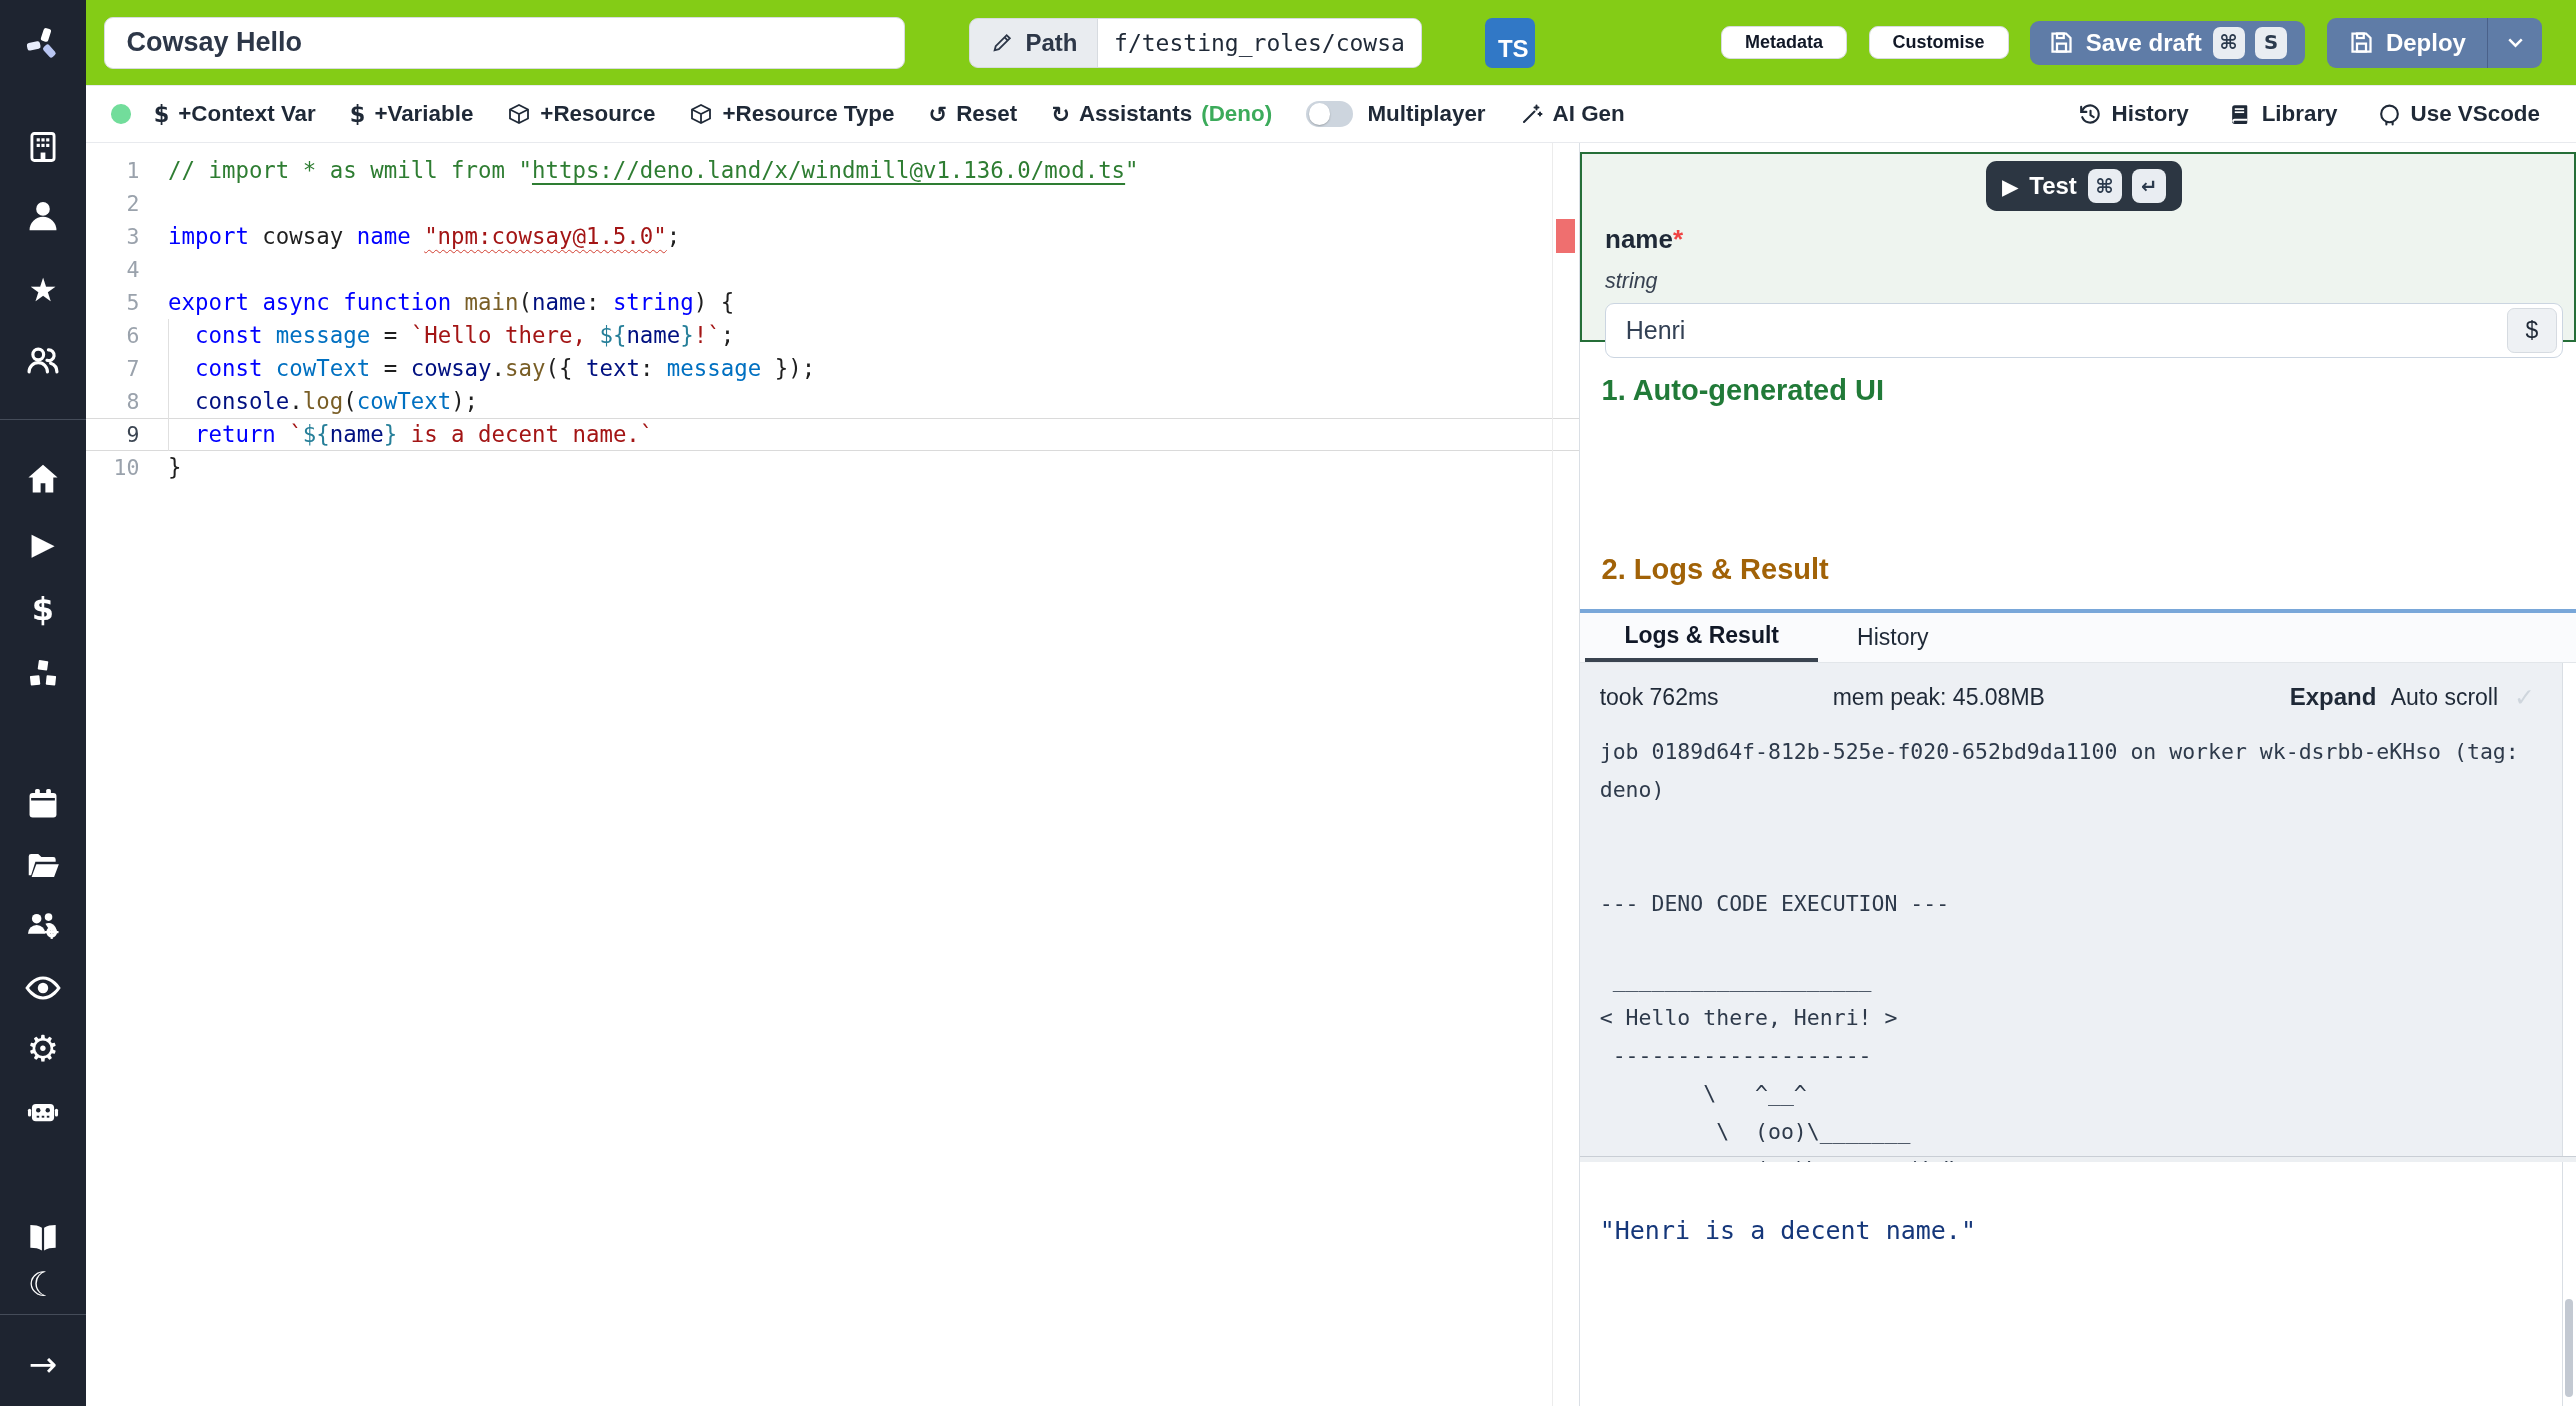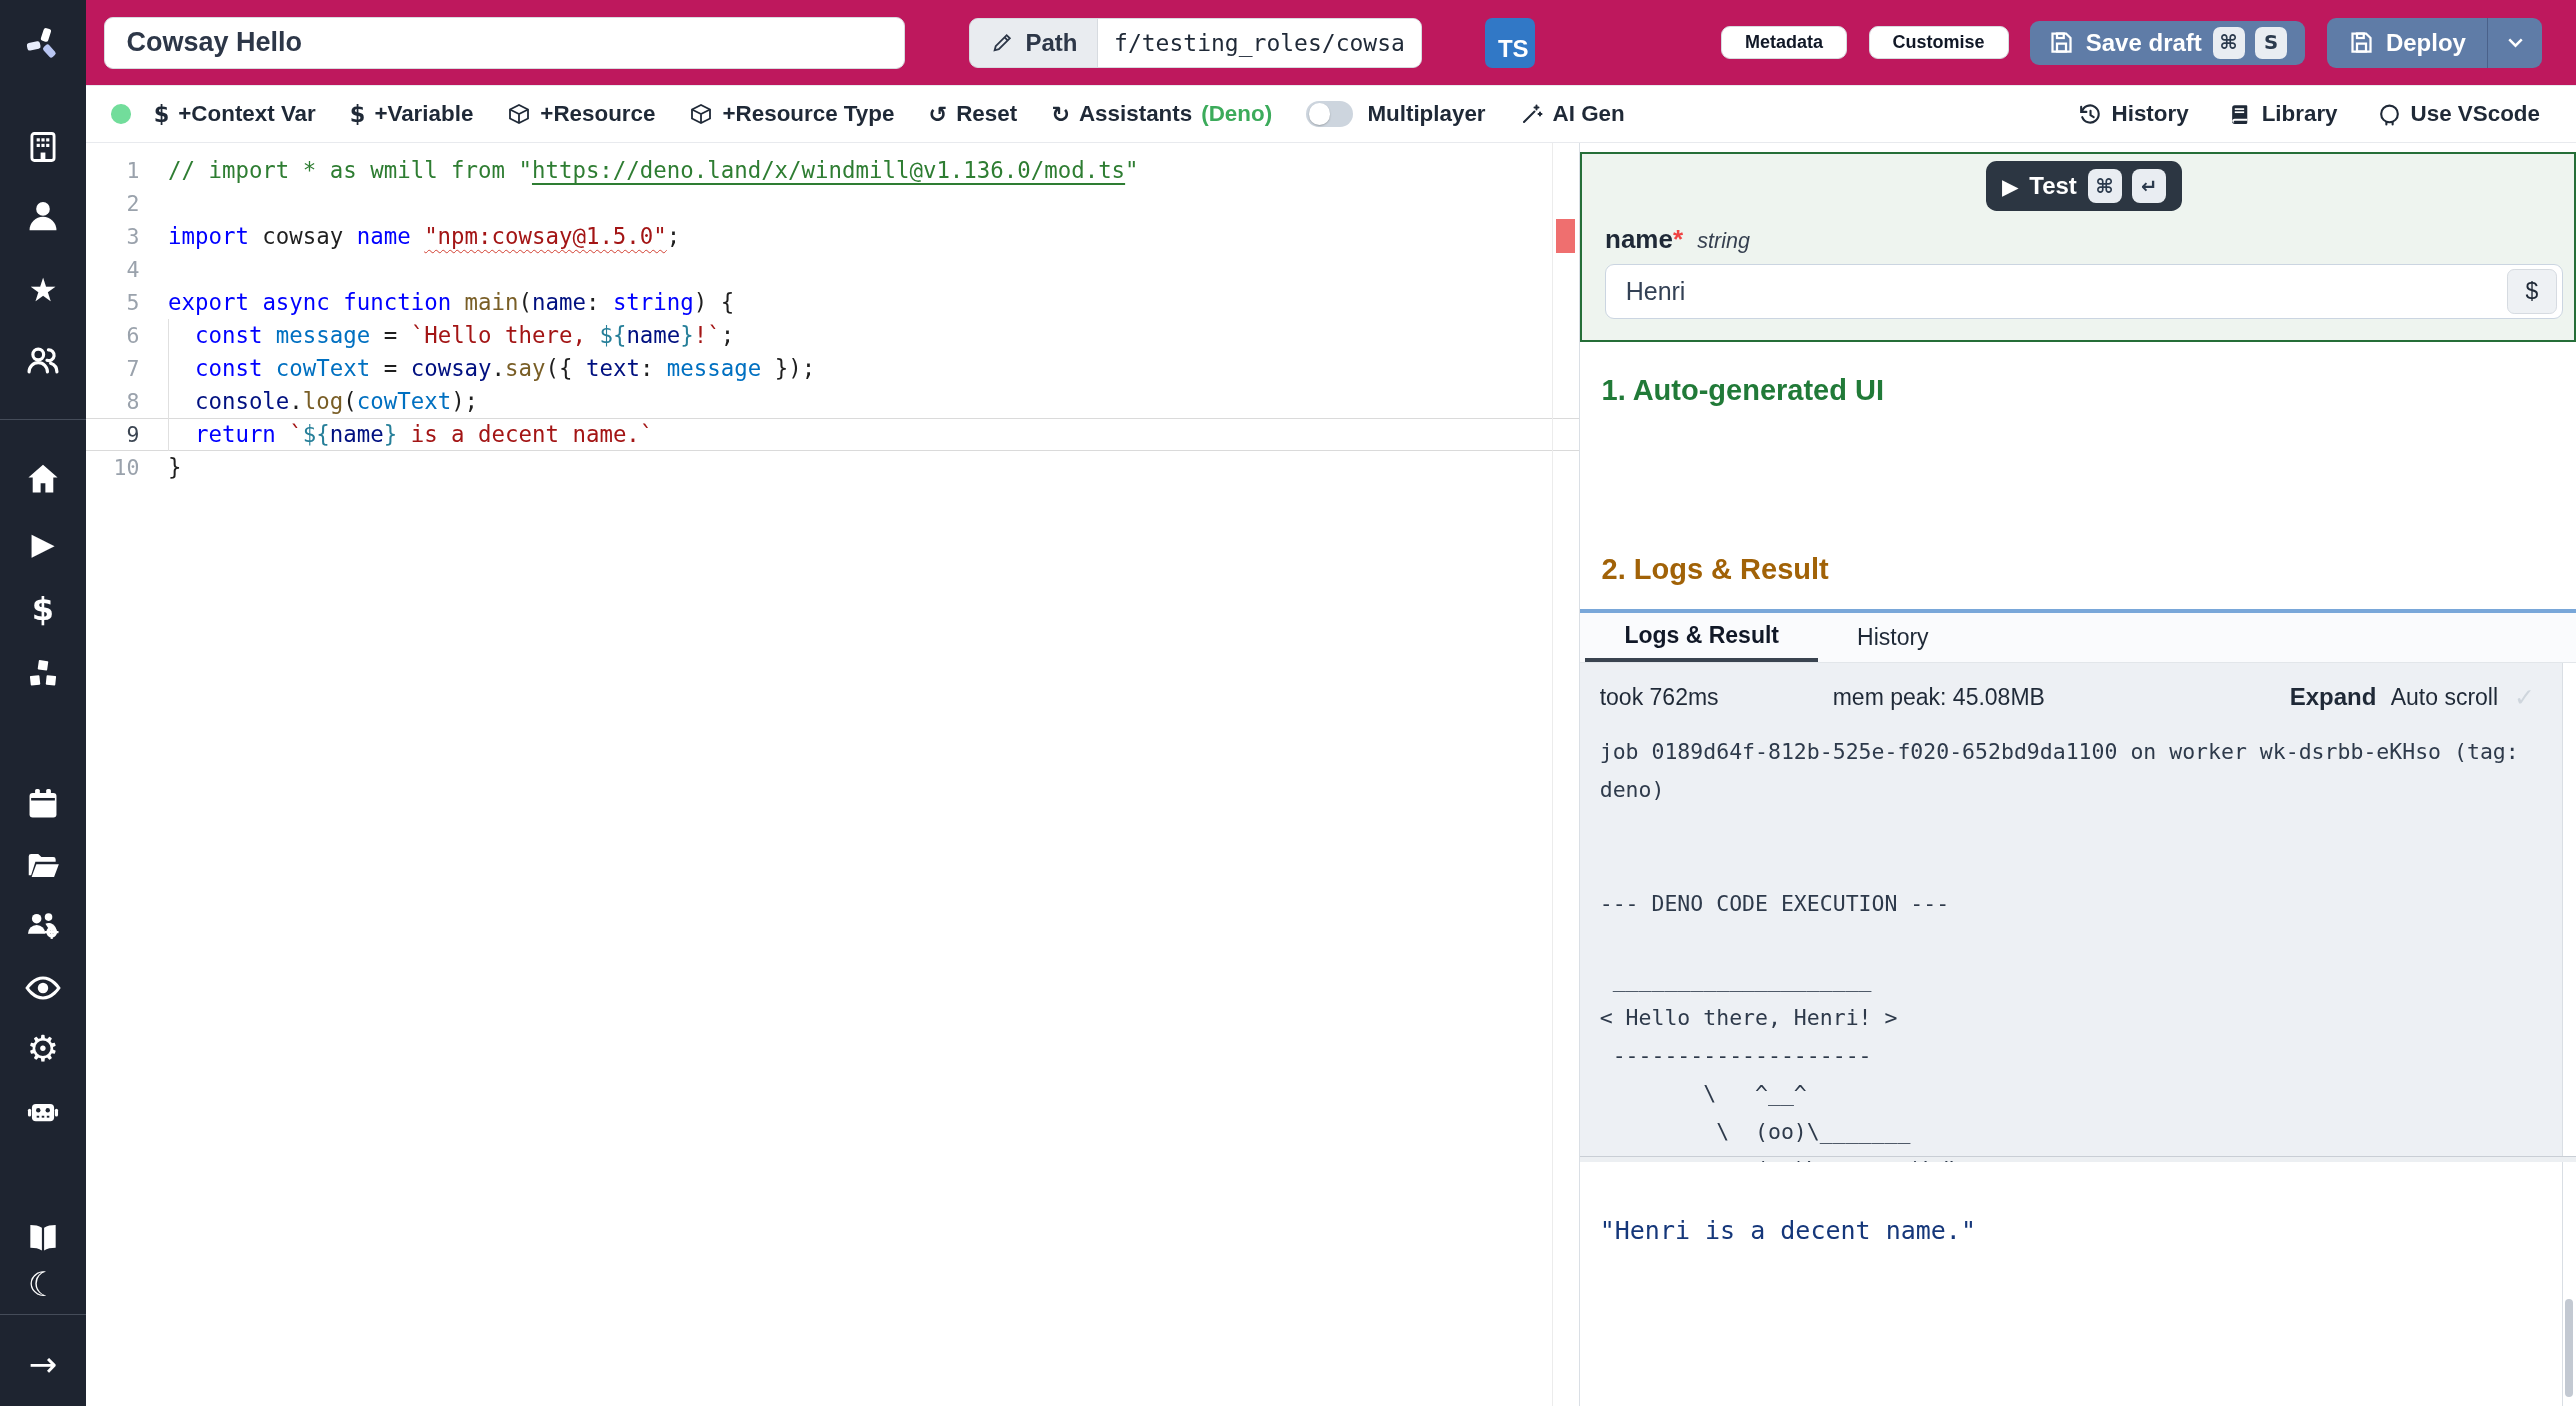--- a/index.html
+++ b/index.html
@@ -13,21 +13,21 @@
     align-items:center; justify-content:center; color:#fff; cursor:pointer; }
   .side-ic svg { width:38px; height:38px; }
   .glyph { font-size:32px; line-height:1; color:#fff; font-family:"DejaVu Sans", sans-serif; }
   .side-div { position:absolute; left:0; width:86px; border-top:0.9px solid #454c59; }
 
   
   .main { flex:1; display:flex; flex-direction:column; height:100%; min-width:0; }
 
   
   .header { height:86px; display:flex; align-items:center; padding:0 34px 0 18px;
-    border-bottom:0.9px solid #e8eaee; background:#be185d; }
+    border-bottom:0.9px solid #e8eaee; background:#84cc16; }
   .title-input { width:801px; height:52px; border:0.9px solid #d7dbe0; border-radius:9px;
     font-size:27px; font-weight:bold; color:#2d3748; padding:0 21.5px;
     font-family:"Liberation Sans", sans-serif; }
   .path-group { display:flex; align-items:stretch; height:50px; margin-left:64px;
     border:0.9px solid #d7dbe0; border-radius:9px; overflow:hidden; background:#e9ecf0; }
   .path-label { display:flex; align-items:center; gap:10.7px; padding:0 19.7px; font-size:24px;
     font-weight:bold; color:#2d3748; }
   .path-label svg { width:25px; height:25px; }
   .path-value { display:flex; align-items:center; background:#fff; padding:0 16px;
     font-family:"DejaVu Sans Mono", monospace; font-size:23px; color:#1f2937;
@@ -104,21 +104,21 @@
   .rpanel { flex:1; display:flex; flex-direction:column; border-left:0.9px solid #dadfe5;
     background:#fff; min-width:0; position:relative; }
   .green-box { margin-top:9px; height:190px; border:2.2px solid #256e38; background:#eef4ef;
     padding:7.2px 10.7px 0 23px; }
   .test-row { display:flex; justify-content:center; }
   .btn-test { height:50px; background:#2c3642; border:none; border-radius:10.7px; color:#fff;
     display:flex; align-items:center; gap:10.7px; padding:0 16px; font-size:24px; font-weight:bold;
     cursor:pointer; }
   .btn-test .play { font-size:21.5px; font-family:"DejaVu Sans", sans-serif; }
   .btn-test .kbd { width:34px; height:34px; border-radius:8px; }
-  .arg-label { margin-top:12.5px; display:flex; align-items:baseline; gap:14.3px; }
+  .arg-label { margin-top:12.5px; display:flex; align-items:baseline; gap:14.3px;flex-direction:column; }
   .arg-name { font-size:26px; font-weight:bold; color:#1f2937; }
   .arg-req { color:#ef4444; font-weight:bold; font-size:26px; }
   .arg-type { font-size:21.5px; font-style:italic; color:#374151; }
   .arg-input-wrap { position:relative; margin-top:9px; }
   .arg-input { width:100%; height:55px; border:0.9px solid #cbd5e1; border-radius:9px;
     background:#fff; font-size:25px; color:#334155; padding:0 72px 0 19.7px;
     font-family:"Liberation Sans", sans-serif; }
   .dollar-btn { position:absolute; right:6.3px; top:5.4px; width:50px; height:45px;
     background:#eef1f4; border:0.9px solid #d6dbe1; border-radius:7.2px; font-size:23px;
     color:#1f2937; display:flex; align-items:center; justify-content:center; cursor:pointer; }

